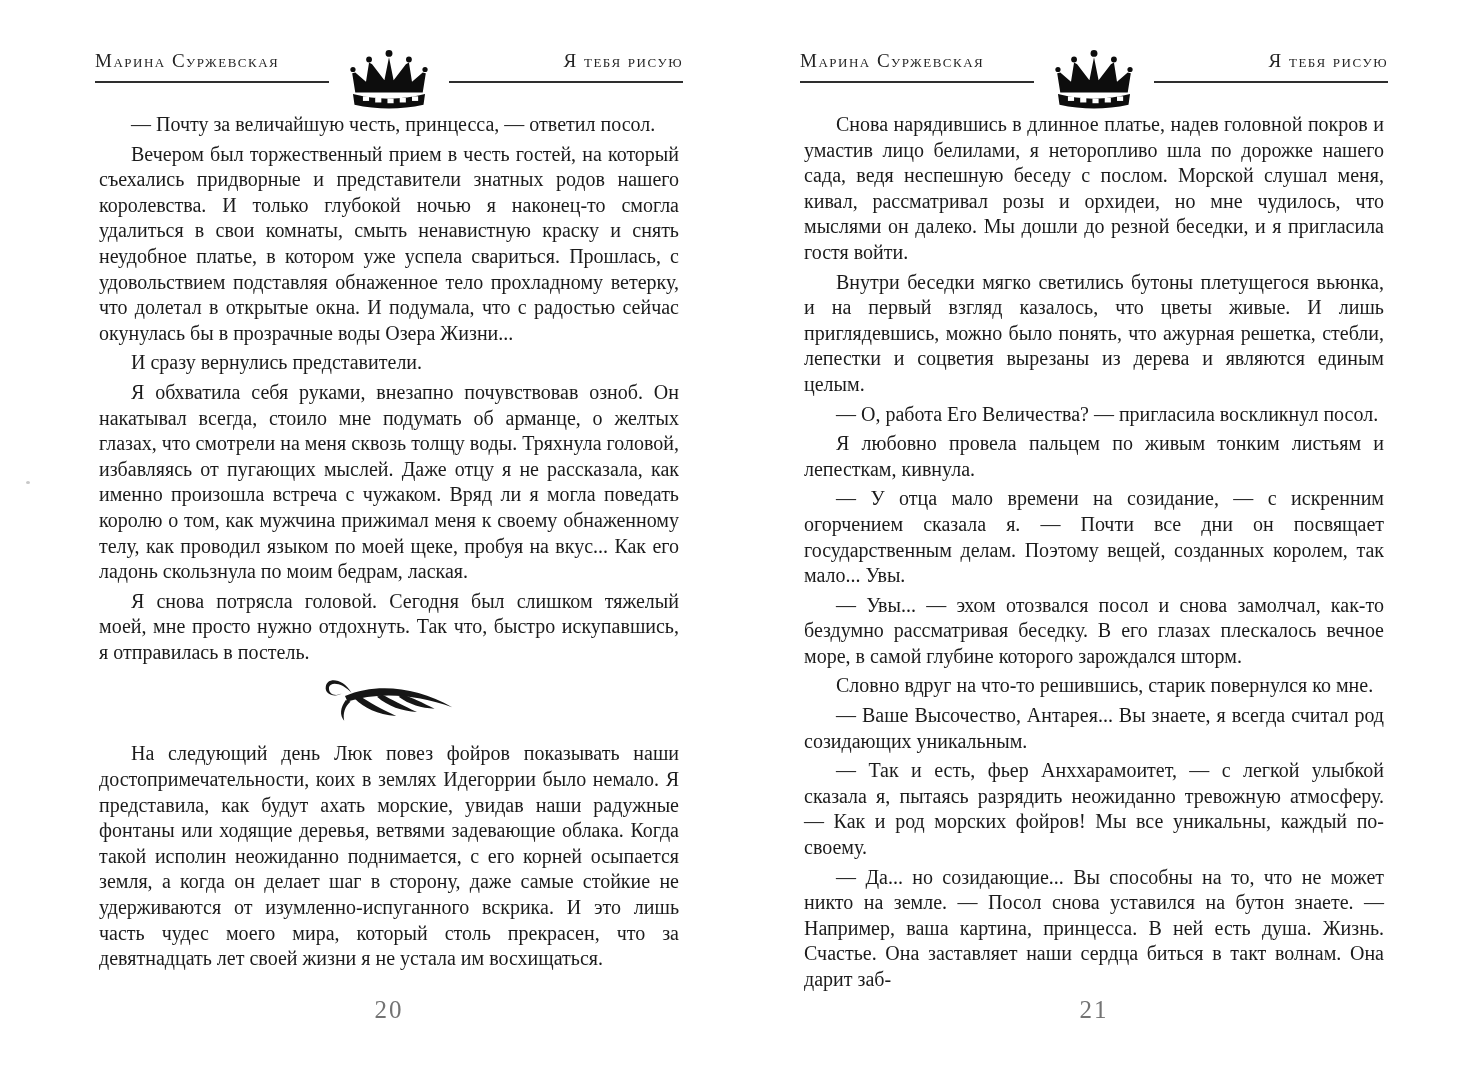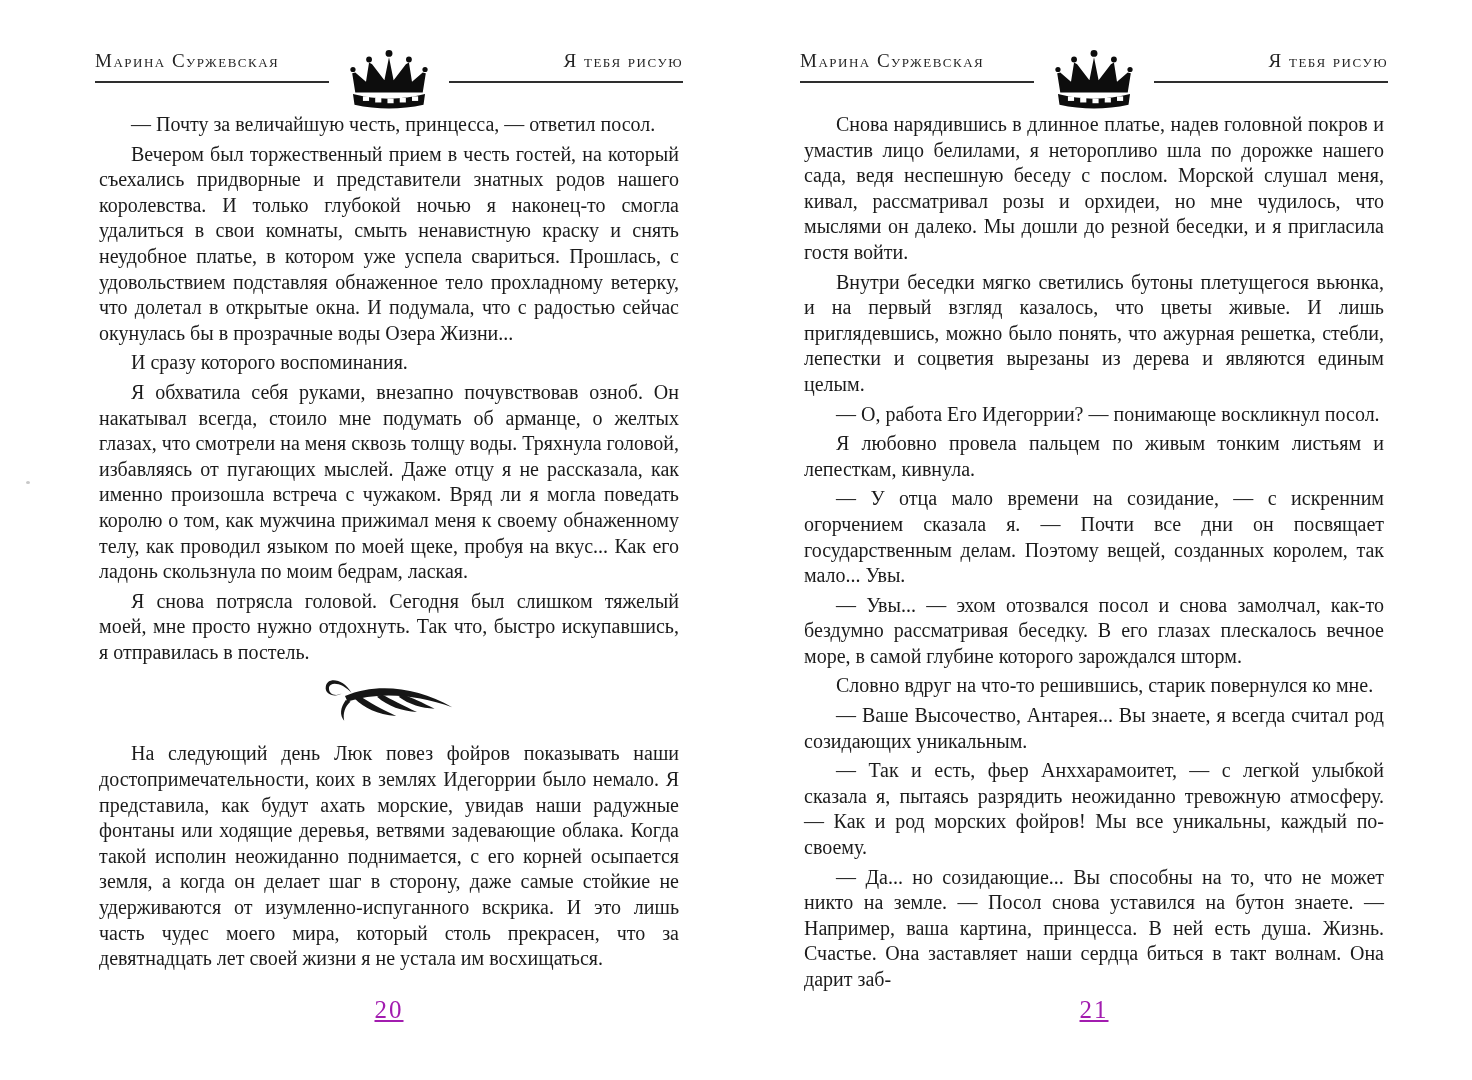--- a/index.html
+++ b/index.html
@@ -42,21 +42,21 @@
   .para { margin:4px; text-indent:32px; }
 
   .flourish-wrap {
     height:58px; margin:6px 0 12px;
     display:flex; justify-content:center; align-items:center;
   }
 
   .page-number {
     position:absolute; bottom:56px; left:0; right:0;
     text-align:center;
-    font-size:25px; letter-spacing:2px; color:#a21caf;text-decoration:underline;
+    font-size:25px; letter-spacing:2px; color:#737373;
   }
   .page-left .page-number { left:95px; right:53px; }
   .page-right .page-number { left:64px; right:84px;margin-top:48px; }
 
   .speck {
     position:absolute; left:26px; top:481px;
     width:4px; height:3px; border-radius:50%;
     background:#c8c8c8;
   }
 </style>
@@ -91,21 +91,21 @@
             </g>
           </g>
         </svg>
       </div>
     </header>
 
     <div class="page-body">
       <div>
           <p class="para">— Почту за величайшую честь, принцесса, — ответил посол.</p>
           <p class="para">Вечером был торжественный прием в честь гостей, на который съехались придворные и представители знатных родов нашего королевства. И только глубокой ночью я наконец-то смогла удалиться в свои комнаты, смыть ненавистную краску и снять неудобное платье, в котором уже успела свариться. Прошлась, с удовольствием подставляя обнаженное тело прохладному ветерку, что долетал в открытые окна. И подумала, что с радостью сейчас окунулась бы в прозрачные воды Озера Жизни...</p>
-          <p class="para">И сразу которого воспоминания.</p>
+          <p class="para">И сразу вернулись представители.</p>
           <p class="para">Я обхватила себя руками, внезапно почувствовав озноб. Он накатывал всегда, стоило мне подумать об арманце, о желтых глазах, что смотрели на меня сквозь толщу воды. Тряхнула головой, избавляясь от пугающих мыслей. Даже отцу я не рассказала, как именно произошла встреча с чужаком. Вряд ли я могла поведать королю о том, как мужчина прижимал меня к своему обнаженному телу, как проводил языком по моей щеке, пробуя на вкус... Как его ладонь скользнула по моим бедрам, лаская.</p>
           <p class="para">Я снова потрясла головой. Сегодня был слишком тяжелый моей, мне просто нужно отдохнуть. Так что, быстро искупавшись, я отправилась в постель.</p>
         </div>
       <div class="flourish-wrap">
         <svg viewBox="0 0 170 70" width="140" height="56" aria-hidden="true">
           <g fill="#161616">
             <path d="M38 26 C28 8, 8 6, 6 18 C4 28, 18 33, 27 26 C20 31, 9 29, 10 19 C12 11, 28 14, 38 26 Z"></path>
             <path d="M30 30 C70 13, 120 19, 164 44 C120 28, 72 24, 33 37 Z"></path>
             <path d="M42 33 C54 45, 70 53, 94 55 C75 46, 60 38, 49 30 Z"></path>
             <path d="M70 31 C84 43, 101 49, 120 50 C103 42, 88 34, 76 28 Z"></path>
@@ -149,21 +149,21 @@
             </g>
           </g>
         </svg>
       </div>
     </header>
 
     <div class="page-body">
       <div>
           <p class="para">Снова нарядившись в длинное платье, надев головной покров и умастив лицо белилами, я неторопливо шла по дорожке нашего сада, ведя неспешную беседу с послом. Морской слушал меня, кивал, рассматривал розы и орхидеи, но мне чудилось, что мыслями он далеко. Мы дошли до резной беседки, и я пригласила гостя войти.</p>
           <p class="para">Внутри беседки мягко светились бутоны плетущегося вьюнка, и на первый взгляд казалось, что цветы живые. И лишь приглядевшись, можно было понять, что ажурная решетка, стебли, лепестки и соцветия вырезаны из дерева и являются единым целым.</p>
-          <p class="para">— О, работа Его Идегоррии? — понимающе воскликнул посол.</p>
+          <p class="para">— О, работа Его Величества? — пригласила воскликнул посол.</p>
           <p class="para">Я любовно провела пальцем по живым тонким листьям и лепесткам, кивнула.</p>
           <p class="para">— У отца мало времени на созидание, — с искренним огорчением сказала я. — Почти все дни он посвящает государственным делам. Поэтому вещей, созданных королем, так мало... Увы.</p>
           <p class="para">— Увы... — эхом отозвался посол и снова замолчал, как-то бездумно рассматривая беседку. В его глазах плескалось вечное море, в самой глубине которого зарождался шторм.</p>
           <p class="para">Словно вдруг на что-то решившись, старик повернулся ко мне.</p>
           <p class="para">— Ваше Высочество, Антарея... Вы знаете, я всегда считал род созидающих уникальным.</p>
           <p class="para">— Так и есть, фьер Анххарамоитет, — с легкой улыбкой сказала я, пытаясь разрядить неожиданно тревожную атмосферу. — Как и род морских фойров! Мы все уникальны, каждый по-своему.</p>
           <p class="para">— Да... но созидающие... Вы способны на то, что не может никто на земле. — Посол снова уставился на бутон знаете. — Например, ваша картина, принцесса. В ней есть душа. Жизнь. Счастье. Она заставляет наши сердца биться в такт волнам. Она дарит заб-</p>
         </div>
     </div>
 

